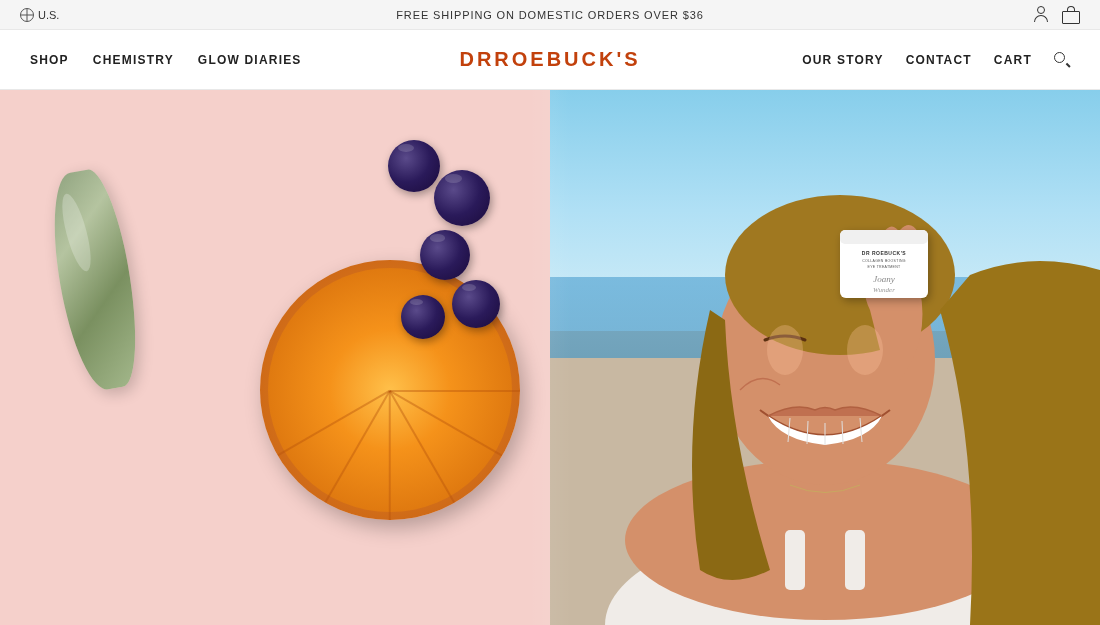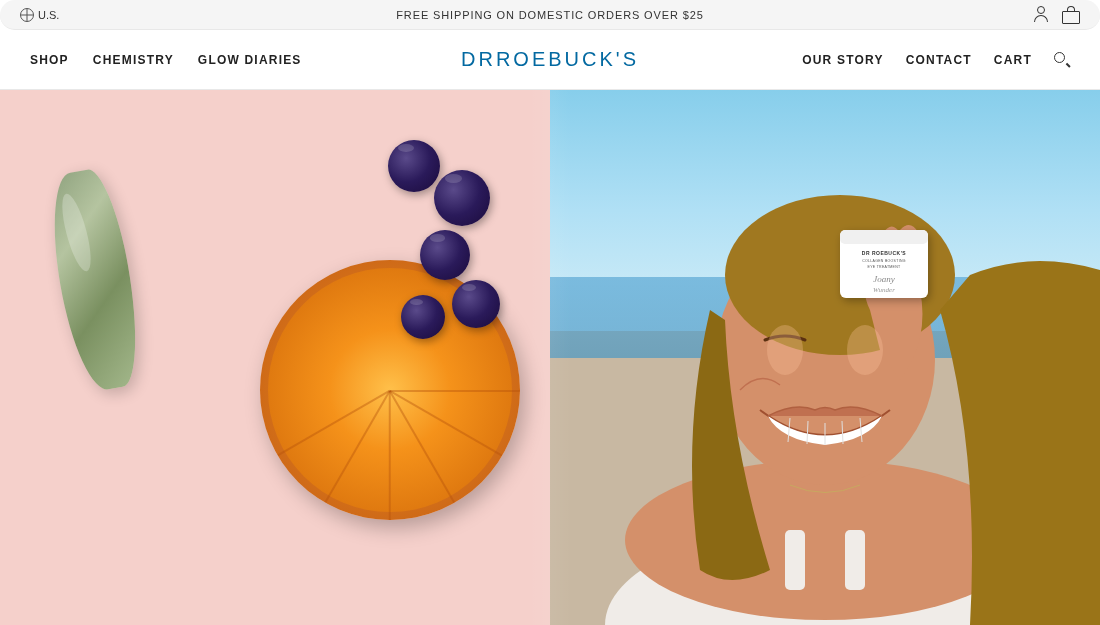--- a/index.html
+++ b/index.html
@@ -14,21 +14,20 @@
 
     
     .announcement-bar {
       background: #f5f5f5;
       height: 30px;
       display: flex;
       align-items: center;
       justify-content: center;
       position: relative;
       border-bottom: 1px solid #e8e8e8;
-      border-radius: 15px;
     }
 
     .announcement-text {
       font-size: 11px;
       letter-spacing: 0.08em;
       color: #333;
       font-weight: 500;
     }
 
     .announcement-right {
@@ -78,22 +77,22 @@
       cursor: pointer;
       text-decoration: none;
     }
 
     .logo {
       position: absolute;
       left: 50%;
       transform: translateX(-50%);
       font-size: 20px;
       letter-spacing: 0.15em;
-      font-weight: 400;
-      color: #0369a1;
+      font-weight: 700;
+      color: #c2410c;
       text-transform: uppercase;
     }
 
     .nav-right {
       display: flex;
       align-items: center;
       gap: 22px;
       flex: 1;
       justify-content: flex-end;
     }
@@ -392,21 +391,21 @@
 
   </style>
 </head>
 <body>
 
 <div class="announcement-bar">
   <div class="announcement-left">
     <div class="globe-icon"></div>
     <span>U.S.</span>
   </div>
-  <span class="announcement-text">FREE SHIPPING ON DOMESTIC ORDERS OVER $25</span>
+  <span class="announcement-text">FREE SHIPPING ON DOMESTIC ORDERS OVER $36</span>
   <div class="announcement-right">
     <button class="icon-btn">
       <div class="account-icon">
         <div class="account-icon-head"></div>
         <div class="account-icon-body"></div>
       </div>
     </button>
     <button class="icon-btn">
       <div class="cart-bag">
         <div class="cart-bag-handle"></div>

